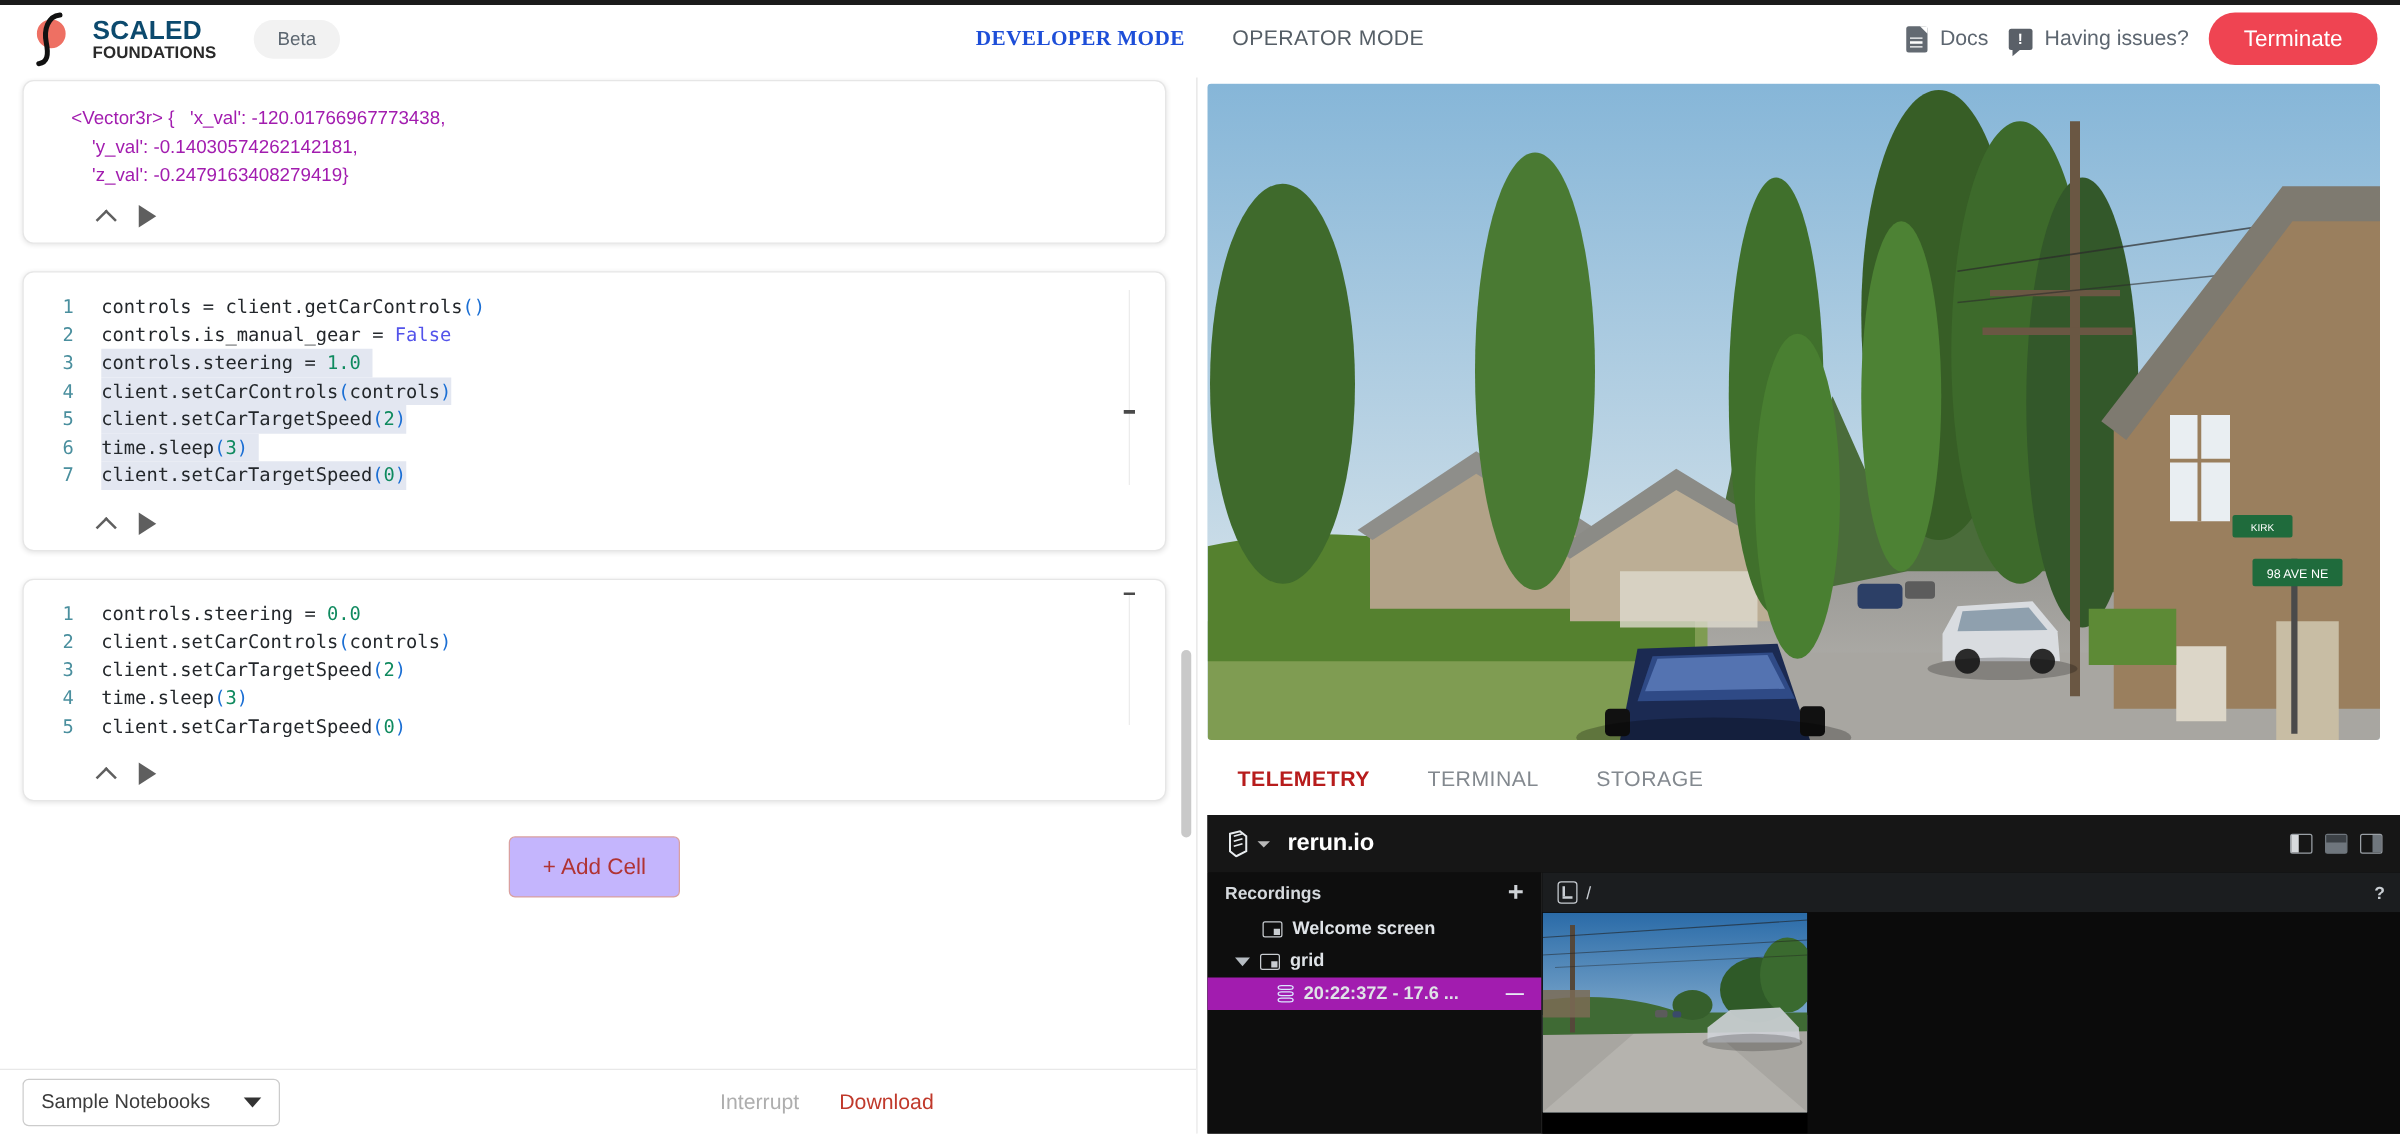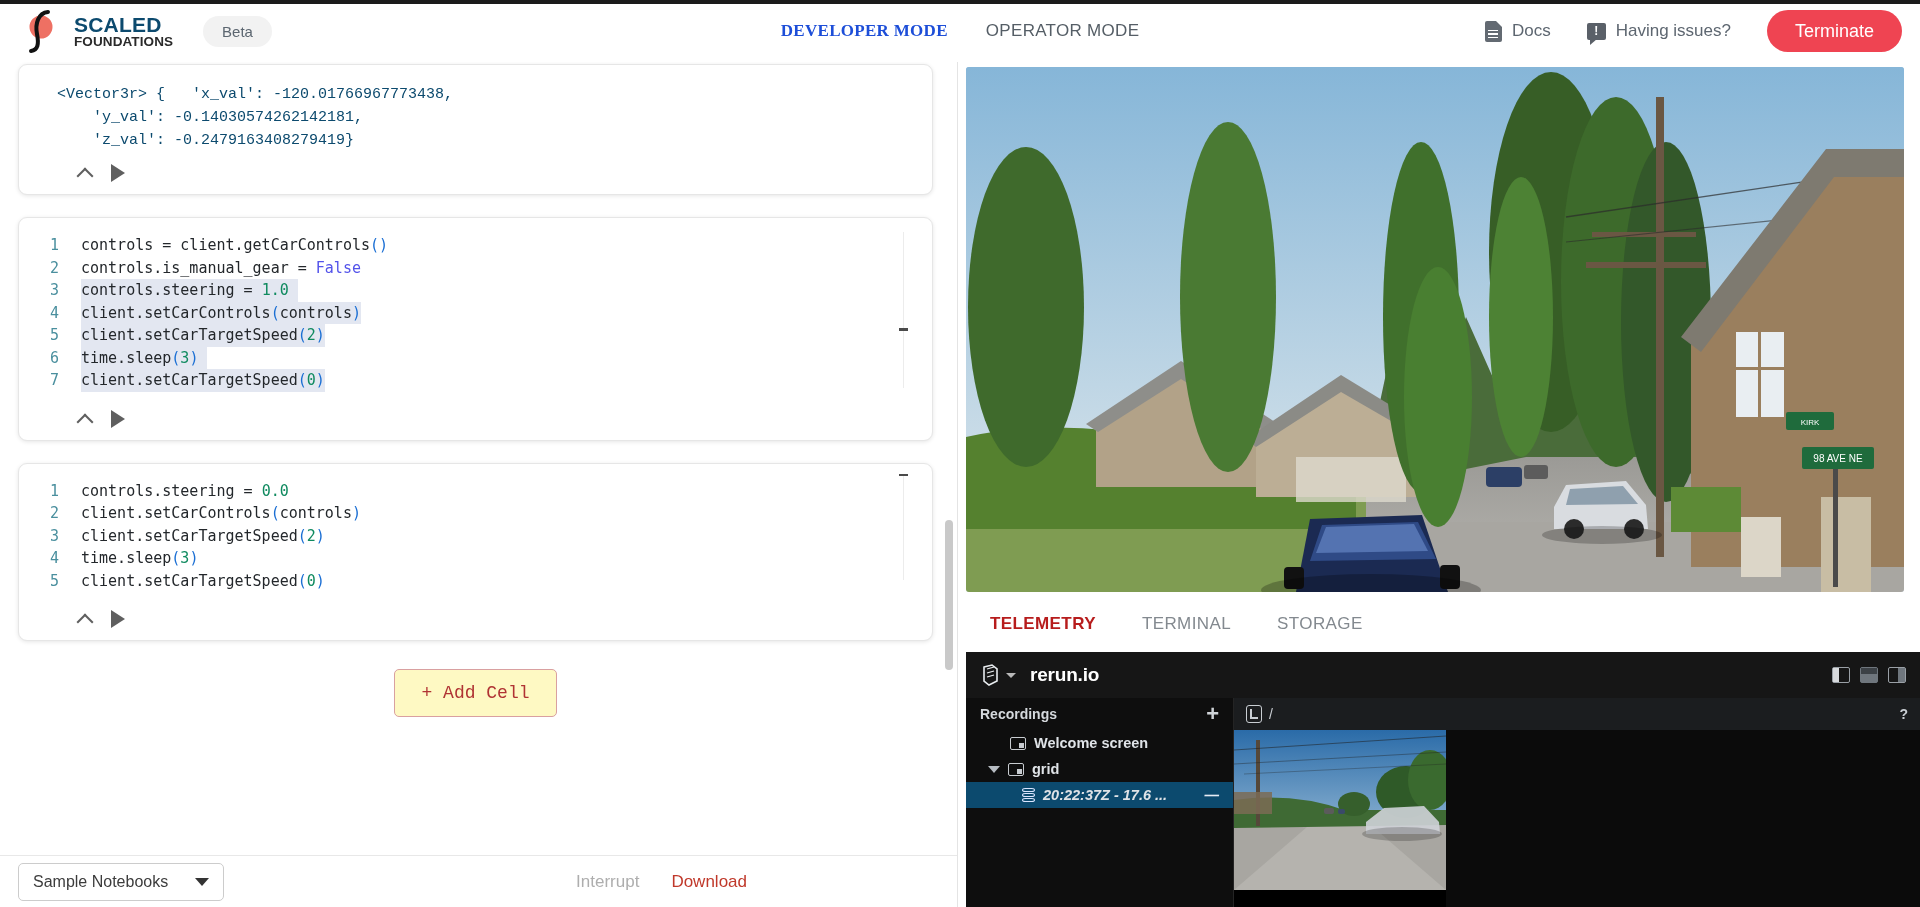--- a/index.html
+++ b/index.html
@@ -30,21 +30,21 @@
     border-radius: 16px; padding: 7px 19px; font-size: 15px;
   }
   #nav-modes {
     position: absolute; left: 50%; transform: translateX(-50%);
     display: flex; align-items: center; gap: 38px;
   }
   .mode-tab { font-size: 17px; letter-spacing: .3px; cursor: pointer; }
   .mode-tab.active { color: #1d4ed8; font-weight: bold; font-family: Liberation Serif, serif; }
   .mode-tab.inactive { color: #555e66; }
   #topbar-right {
-    position: absolute; right: 18px; display: flex; align-items: center; gap: 36px;
+    position: absolute; right: 18px; display: flex; align-items: center; gap: 16px;
   }
   .tb-item { display: flex; align-items: center; gap: 10px; color: #5d6670; font-size: 17px; cursor: pointer; }
   .doc-ico { width: 17px; height: 21px; background: #636a72; border-radius: 2px; position: relative; }
   .doc-ico::after {
     content: ""; position: absolute; top: 0; right: 0;
     border-left: 6px solid transparent; border-top: 6px solid #ffffff;
   }
   .doc-ico i { position: absolute; left: 3px; width: 10px; height: 1.6px; background: #fff; }
   .doc-ico i:nth-child(1) { top: 9px; } .doc-ico i:nth-child(2) { top: 12.5px; } .doc-ico i:nth-child(3) { top: 16px; }
   .bubble-ico { width: 19px; height: 17px; background: #5a6068; border-radius: 2px; position: relative; }
@@ -76,44 +76,44 @@
   }
   .cell-code { padding: 16px 0 6px 0; position: relative; }
   .codeline { display: flex; font-family: "DejaVu Sans Mono", monospace; font-size: 15px; line-height: 22.5px; }
   .lineno { width: 62px; text-align: right; padding-right: 22px; color: #4a8f9e; flex: 0 0 62px; user-select: none; }
   .ctext { white-space: pre; color: #23272b; }
   .sel { background: #e3e7f1; }
   .tok-kw { color: #5353ea; }
   .tok-num { color: #0f8a5f; }
   .tok-paren { color: #1b6fd4; }
   .out-block {
-    font-family: Liberation Mono, monospace; font-size: 15px;
-    line-height: 23px; color: #0c4a6e; white-space: pre; padding: 18px 0 0 38px;
+    font-family: Liberation Sans, sans-serif; font-size: 15px;
+    line-height: 23px; color: #a21caf; white-space: pre; padding: 18px 0 0 38px;
   }
   .cell-toolbar { display: flex; align-items: center; gap: 18px; padding: 12px 0 12px 58px; }
   .chev-up { width: 16px; height: 16px; position: relative; cursor: pointer; }
   .chev-up::before {
     content: ""; position: absolute; left: 2px; top: 5px; width: 10px; height: 10px;
     border-left: 2.2px solid #5f5f5f; border-top: 2.2px solid #5f5f5f;
     transform: rotate(45deg);
   }
   .play-tri {
     width: 0; height: 0; border-left: 14px solid #5f5f5f;
     border-top: 9px solid transparent; border-bottom: 9px solid transparent; cursor: pointer;
   }
   .cell-inner-scroll {
     position: absolute; right: 28px; top: 14px; bottom: 10px; width: 1px; background: #ececec;
   }
   .cell-inner-thumb { position: absolute; right: 24px; width: 9px; height: 2.5px; background: #4a4a4a; }
 
   #add-cell-wrap { display: flex; justify-content: center; padding: 6px 0 20px 0; }
   #add-cell-btn {
-    background: #fef9c3; color: #b03333; border: 1px solid #d9a0a0; border-radius: 5px;
+    background: #c4b5fd; color: #b03333; border: 1px solid #d9a0a0; border-radius: 5px;
     font-size: 18px; padding: 13px 26px; cursor: pointer;
-    font-family: Liberation Mono, monospace;
+    font-family: Liberation Sans, sans-serif;
     text-align: right;
   }
   #left-scrollbar {
     position: absolute; right: 4px; top: 6px; bottom: 60px; width: 8px;
     background: transparent;
   }
   #left-scroll-thumb {
     position: absolute; top: 58%; right: 0; width: 8px; height: 150px;
     background: #c9c9c9; border-radius: 4px;
   }
@@ -164,21 +164,21 @@
   .pbtn.c::after { content:""; position:absolute; right:0; top:0; bottom:0; width:7px; background:#6f767d; }
 
   #rerun-body { flex: 1; display: flex; min-height: 0; }
   #recordings-panel { width: 268px; background: #0e0e0e; border-right: 1px solid #242424; display: flex; flex-direction: column; }
   #rec-header {
     display: flex; align-items: center; justify-content: space-between;
     padding: 8px 14px 8px 14px; color: #d5d9dd; font-size: 14px; font-weight: bold;
   }
   .plus-ico { font-size: 22px; color: #cfd3d7; line-height: 14px; cursor: pointer; }
   .rec-row { display: flex; align-items: center; gap: 8px; padding: 5px 10px 5px 24px; color: #dfe3e7; font-size: 14.5px; font-weight: bold; cursor: pointer; }
-  .rec-row.selected { background: #0c4a6e; font-style: italic; }
+  .rec-row.selected { background: #a21caf; }
   .tri-dn { width: 0; height: 0; border-left: 6px solid transparent; border-right: 6px solid transparent; border-top: 7px solid #b6bcc2; flex: 0 0 12px; }
   .blueprint-ico { width: 16px; height: 13px; border: 1.6px solid #c8ccd0; border-radius: 2px; position: relative; flex: 0 0 16px; }
   .blueprint-ico::after { content:""; position:absolute; right:1px; bottom:1px; width:5px; height:5px; background:#c8ccd0; }
   .db-ico { width: 13px; height: 15px; position: relative; flex: 0 0 13px; }
   .db-ico i { position:absolute; left:0; right:0; height:4px; border:1.4px solid #dbe6ff; border-radius:50%/100%; }
   .db-ico i:nth-child(1){top:0;} .db-ico i:nth-child(2){top:5px;} .db-ico i:nth-child(3){top:10px;}
   .dash { margin-left: auto; color: #e7ecf4; font-weight: bold; }
 
   #rerun-main { flex: 1; display: flex; flex-direction: column; background: #0b0b0b; min-width: 0; }
   #rr-breadcrumb {

